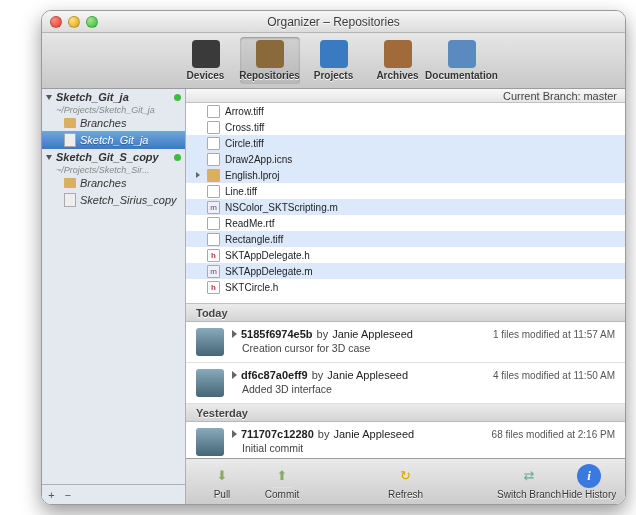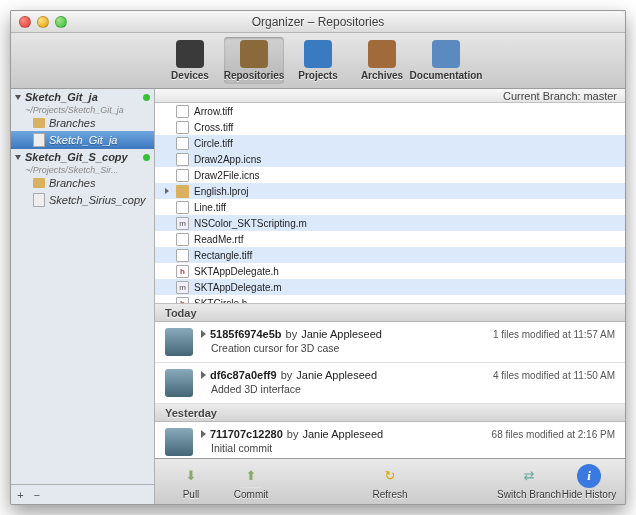--- a/index.html
+++ b/index.html
@@ -1,17 +1,17 @@
 <!DOCTYPE html>
 <html><head>
 <meta charset="utf-8">
 <style>
 * { margin: 0; padding: 0; box-sizing: border-box; font-family: "Lucida Grande", "Helvetica Neue", Arial, sans-serif; font-size: 11px; }
 body { background: #fff; display: flex; justify-content: center; align-items: flex-start; padding: 10px; }
-.window { width: 616px; height: 495px; border: 1px solid #9a9a9a; border-radius: 1px; background: linear-gradient(#ededed, #d8d8d8); box-shadow: 0 8px 20px rgba(0,0,0,.4); overflow: hidden; display: flex; flex-direction: column; }
+.window { width: 616px; height: 495px; border: 1px solid #9a9a9a; border-radius: 10px; background: linear-gradient(#ededed, #d8d8d8); box-shadow: 0 8px 20px rgba(0,0,0,.4); overflow: hidden; display: flex; flex-direction: column; margin-left: 31px; }
 .titlebar { height: 22px; display: flex; align-items: center; padding: 0 8px; background: linear-gradient(#f6f6f6, #dcdcdc); border-bottom: 1px solid #b5b5b5; border-radius: 6px 6px 0 0; position: relative; }
 .traffic { display: flex; gap: 6px; }
 .tl { width: 12px; height: 12px; border-radius: 50%; border: 1px solid rgba(0,0,0,.2); }
 .tl.red { background: radial-gradient(circle at 30% 30%, #ff8a80, #e33e32); }
 .tl.yel { background: radial-gradient(circle at 30% 30%, #ffe083, #e2a200); }
 .tl.grn { background: radial-gradient(circle at 30% 30%, #a8e28f, #28c231); }
 .title { position: absolute; left: 0; right: 0; text-align: center; font-size: 12px; color: #3a3a3a; text-shadow: 0 1px 0 #fff; }
 .toolbar { height: 56px; display: flex; justify-content: center; align-items: center; gap: 4px; background: linear-gradient(#e6e6e6, #c8c8c8); border-bottom: 1px solid #9c9c9c; }
 .tb-item { width: 60px; display: flex; flex-direction: column; align-items: center; gap: 2px; padding: 3px 0; border-radius: 4px; cursor: pointer; font-weight: bold; }
 .tb-item.sel { background: linear-gradient(#d0d0d0, #b8b8b8); box-shadow: inset 0 1px 2px rgba(0,0,0,.3); }
@@ -167,25 +167,20 @@
           <div class="f-row s">
             <span style="width:6px"></span>
             <span class="f-ic tiff"></span>
             <span class="f-name">Circle.tiff</span>
           </div>
           <div class="f-row s">
             <span style="width:6px"></span>
             <span class="f-ic icns"></span>
             <span class="f-name">Draw2App.icns</span>
           </div>
-          <div class="f-row">
-            <span style="width:6px"></span>
-            <span class="f-ic icns"></span>
-            <span class="f-name">Draw2File.icns</span>
-          </div>
           <div class="f-row s">
             <span class="disc"></span>
             <span class="f-ic fold"></span>
             <span class="f-name">English.lproj</span>
           </div>
           <div class="f-row">
             <span style="width:6px"></span>
             <span class="f-ic tiff"></span>
             <span class="f-name">Line.tiff</span>
           </div>

